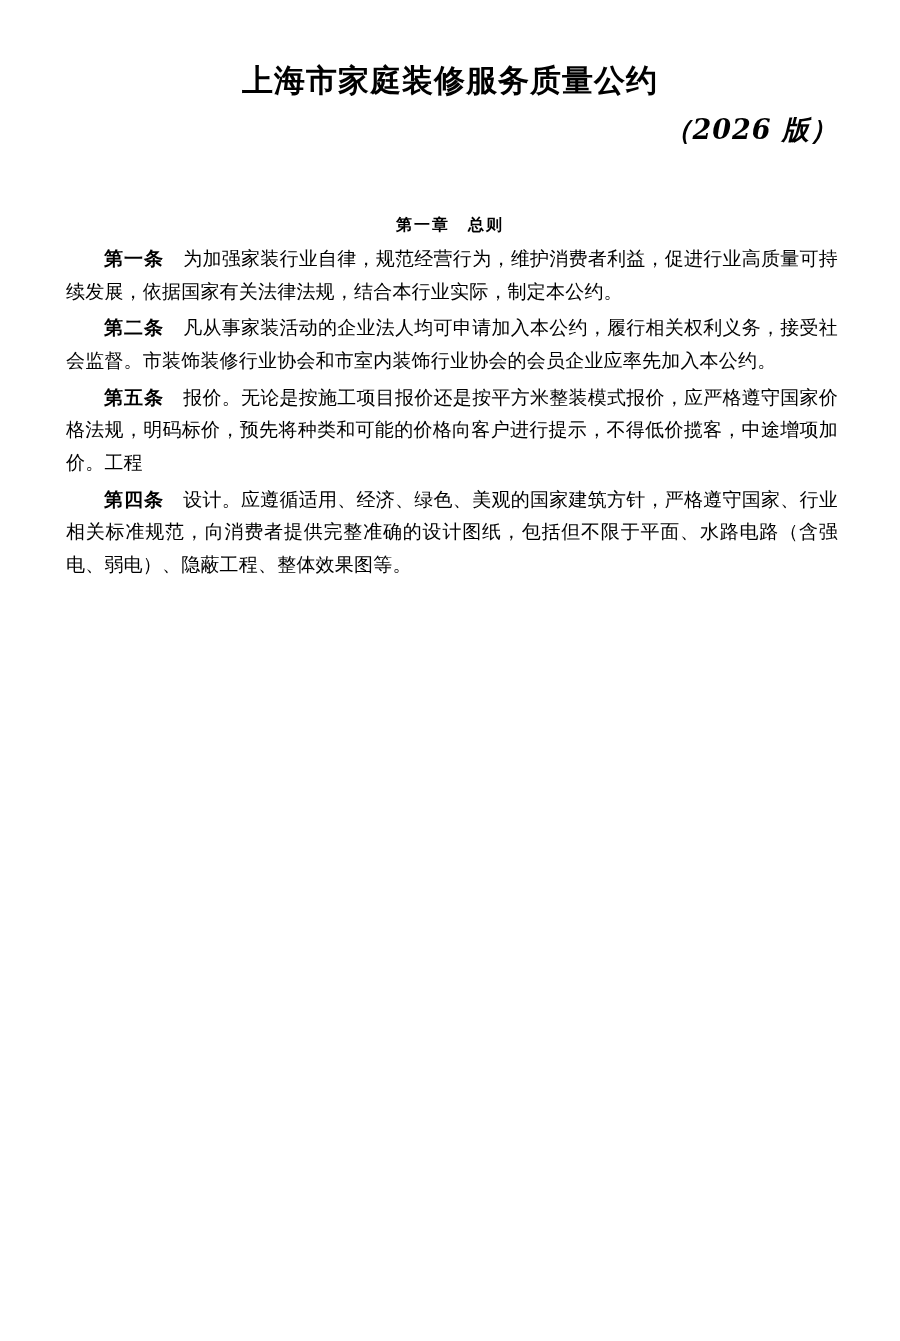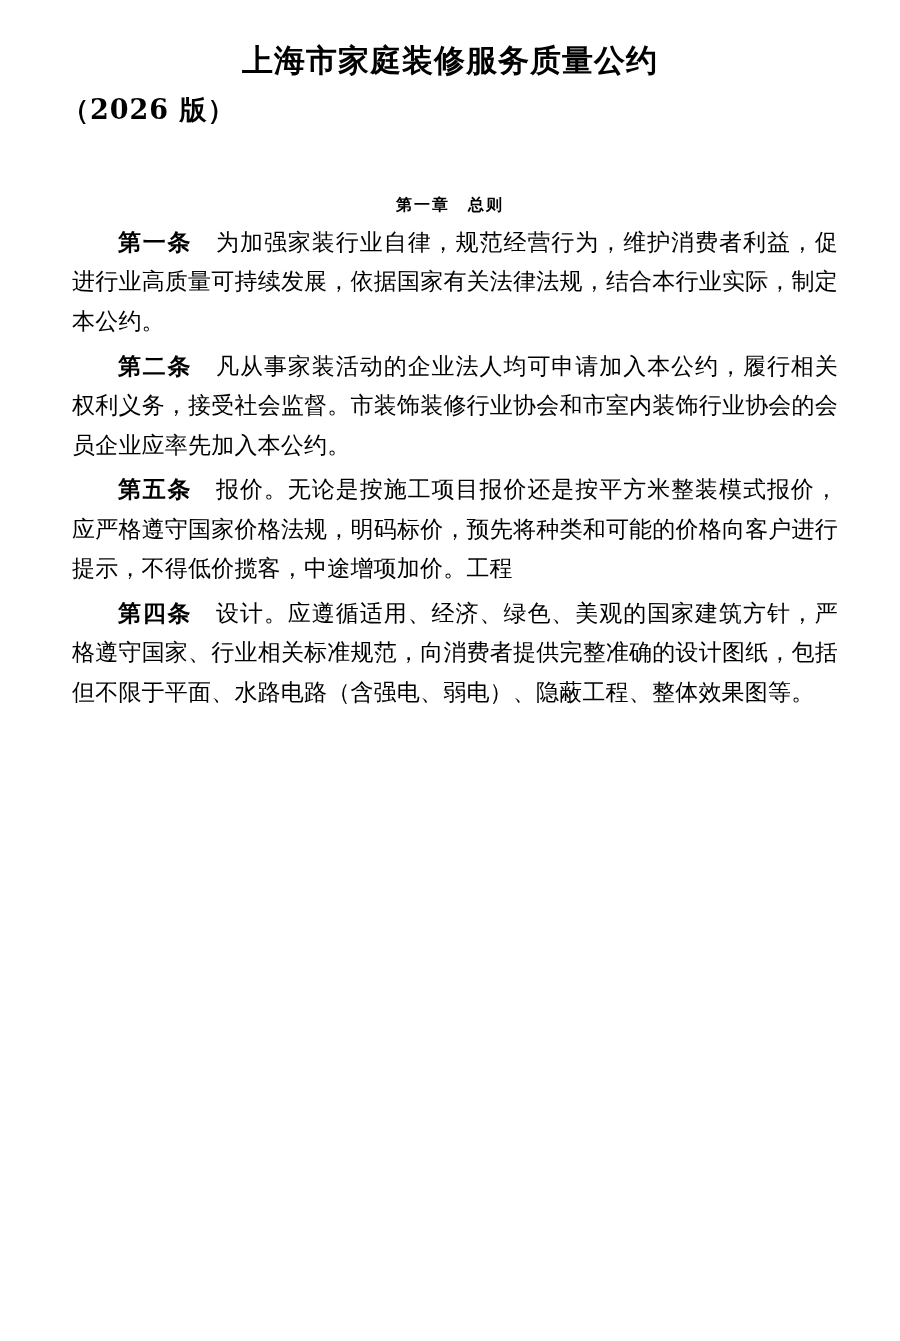--- a/index.html
+++ b/index.html
@@ -11,56 +11,57 @@
     width: 900px;
     height: 1341px;
     font-family: "DejaVu Serif", "Liberation Serif", serif;
     color: #000000;
     overflow: hidden;
   }
   .page {
     width: 900px;
     height: 1341px;
     box-sizing: border-box;
-    padding: 26px 62px 0 62px;
+    padding: 46px 62px 0 62px;
     position: relative;
   }
   .doc-title {
     text-align: center;
     font-size: 31px;
     font-weight: bold;
     letter-spacing: 1px;
     line-height: 1.35;
     margin: 14px 0 0 0;
   }
   .doc-subtitle {
-    text-align: left;
+    text-align: right;
     font-size: 27px;
     font-weight: bold;
     letter-spacing: 1px;
     line-height: 1.35;
     margin: 10px 0 0 0;
+    font-style: italic;
   }
   .chapter {
     text-align: center;
     font-size: 16px;
     font-weight: bold;
     letter-spacing: 2px;
     margin: 0;
     line-height: 1.6;
   }
   .chapter-gap-1 { margin-top: 64px; }
   .chapter-gap-2 { margin-top: 14px; }
   .para {
-    font-size: 23px;
+    font-size: 19px;
     line-height: 1.72;
     text-align: justify;
     text-justify: inter-ideograph;
     text-indent: 2em;
-    margin: 4px 0 0 10px;
+    margin: 4px 0 0 4px;
     letter-spacing: 0.2px;
   }
   .para .art {
     font-weight: bold;
     letter-spacing: 1px;
   }
   .para .sp {
     display: inline-block;
     width: 1em;
   }

